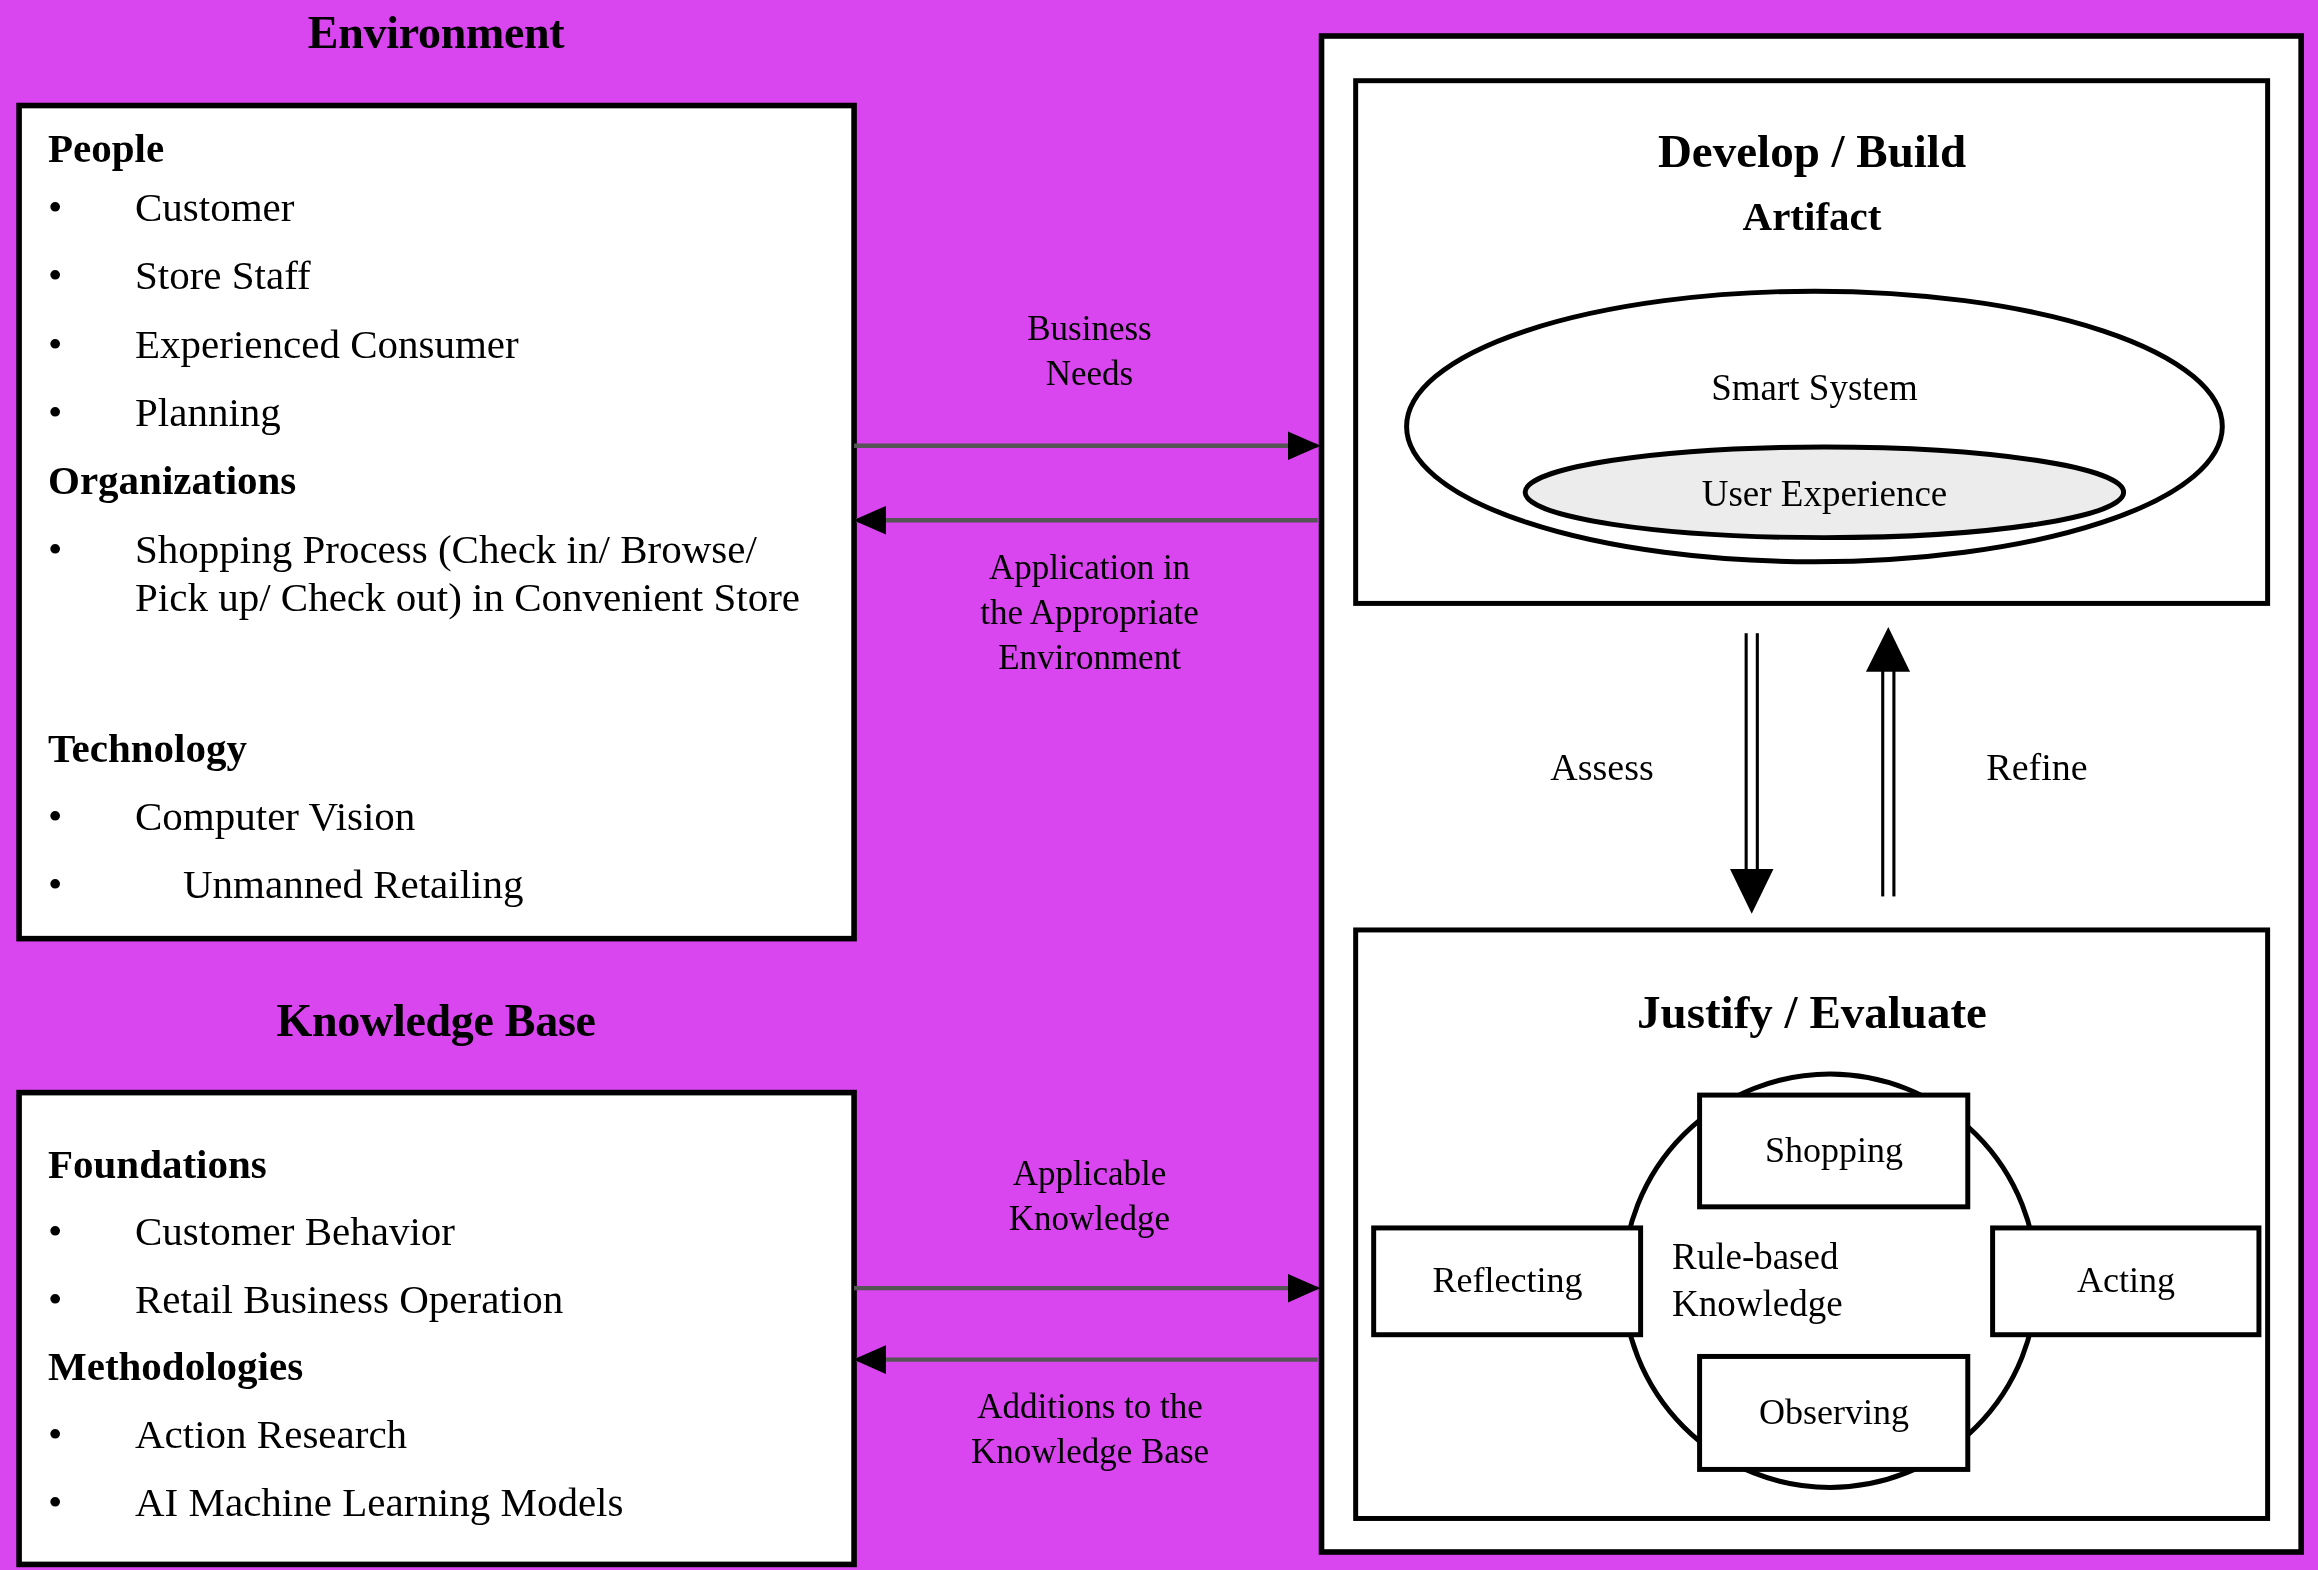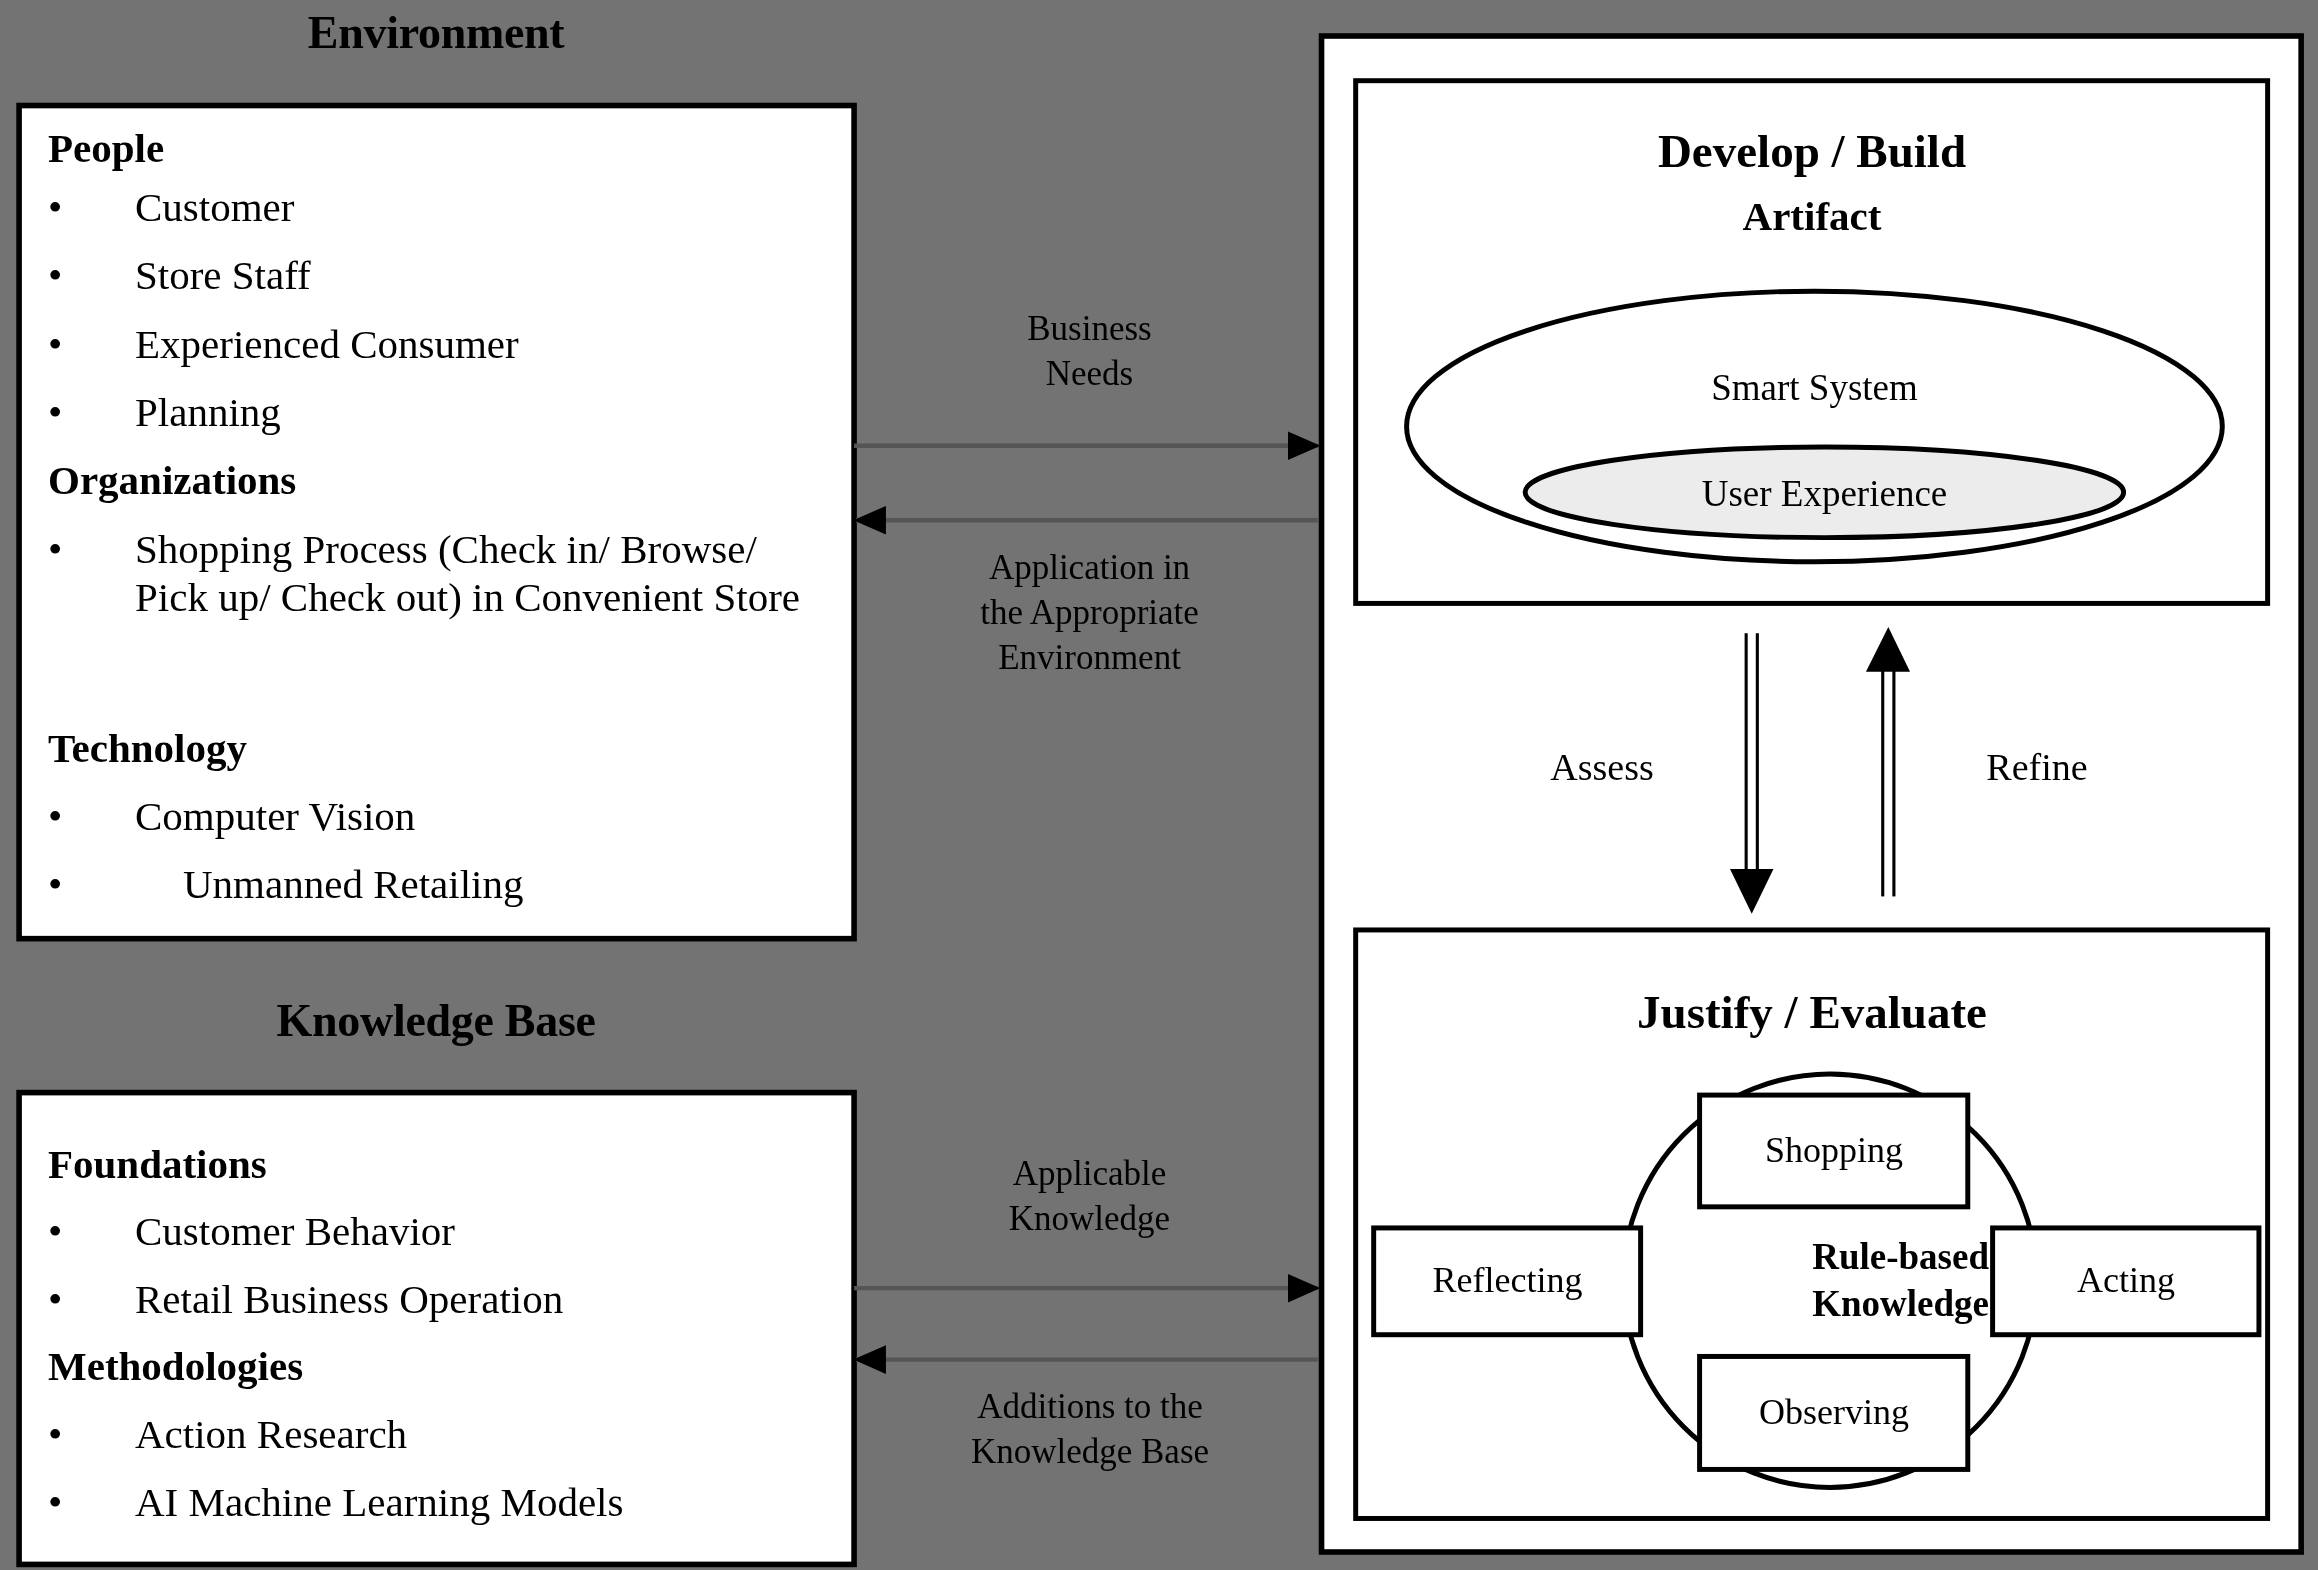--- a/index.html
+++ b/index.html
@@ -4,21 +4,21 @@
 <style>
   html, body {
     margin: 0;
     padding: 0;
     background: #ffffff;
   }
   #stage {
     position: relative;
     width: 2319px;
     height: 1570px;
-    background: #737373;
+    background: #d946ef;
     font-family: "Liberation Serif", "DejaVu Serif", serif;
     color: #000000;
     overflow: hidden;
   }
   svg.layer {
     position: absolute;
     left: 0;
     top: 0;
     width: 2319px;
     height: 1570px;
@@ -60,23 +60,22 @@
   .ellipse-label {
     font-size: 37px;
     text-align: center;
   }
   .cycle-label {
     font-size: 36px;
     text-align: center;
   }
   .center-label {
     font-size: 37px;
-    text-align: right;
+    text-align: left;
     line-height: 1.28;
-    font-weight: bold;
   }
   .arrow-label {
     font-size: 35px;
     text-align: center;
     line-height: 1.28;
   }
   .vert-label {
     font-size: 38px;
     text-align: center;
   }

